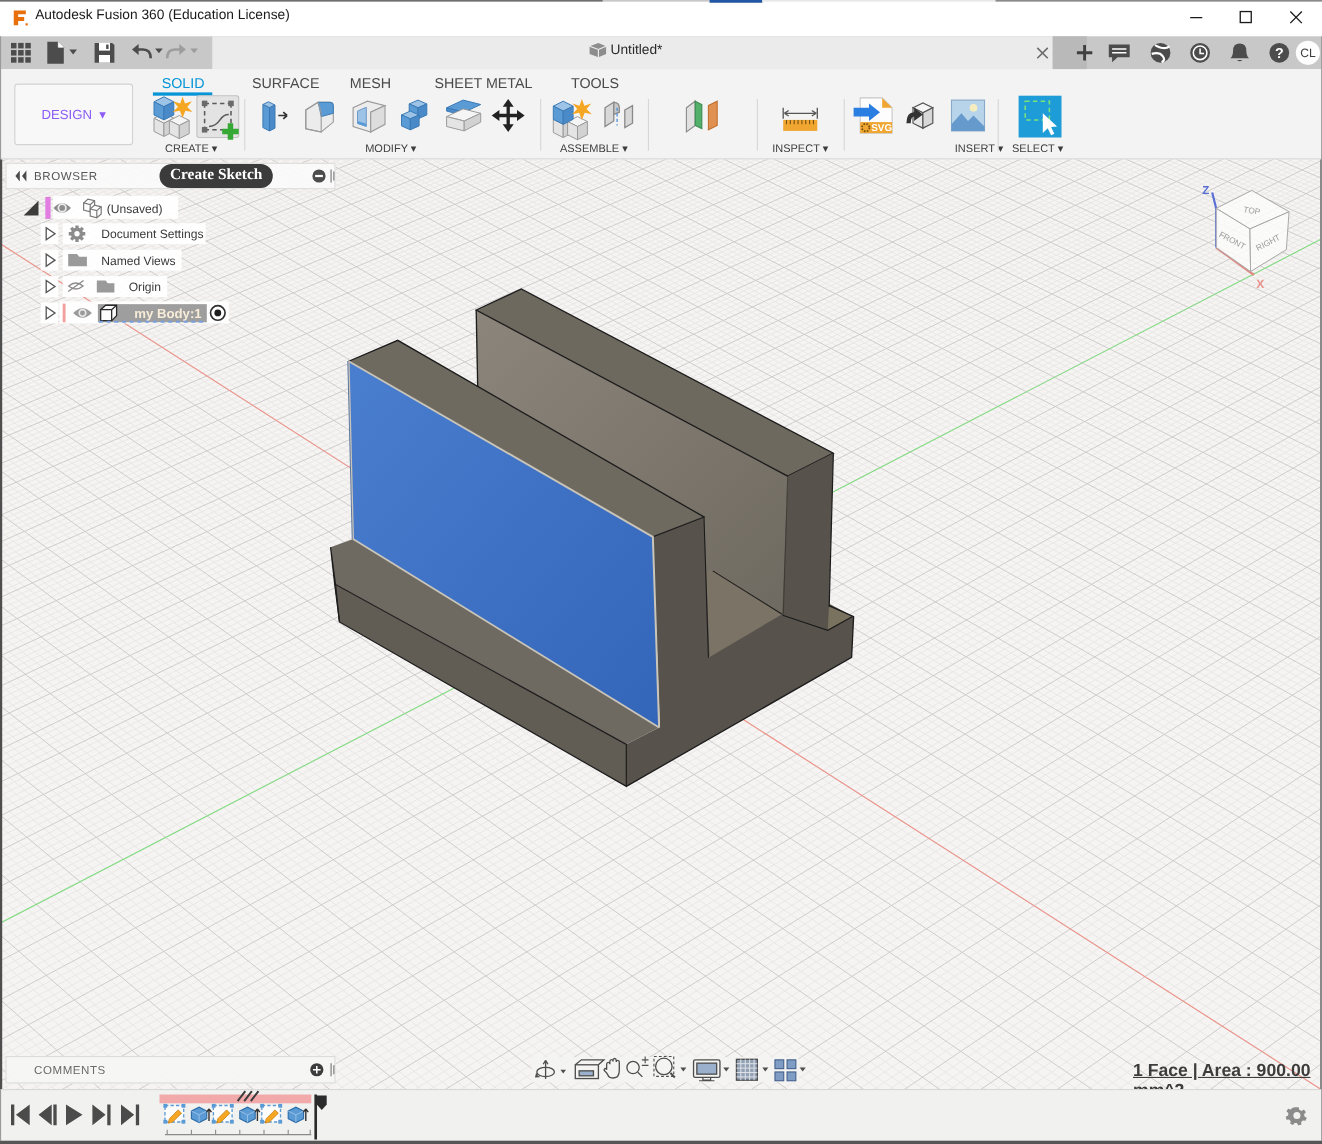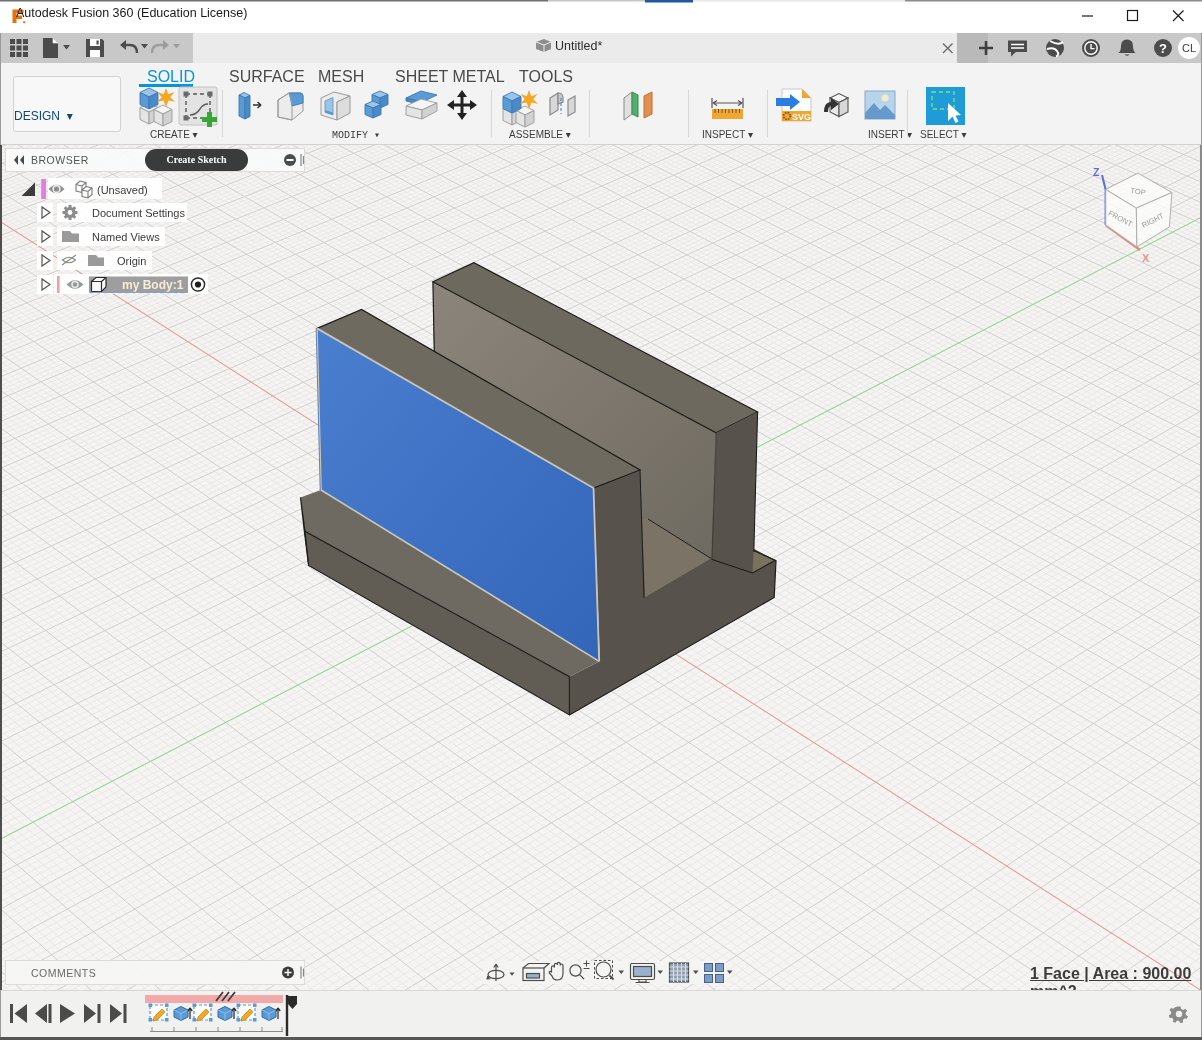--- a/index.html
+++ b/index.html
@@ -1,32 +1,32 @@
 <!DOCTYPE html>
 <html><head>
 <meta charset="utf-8">
 <style>
   html,body{margin:0;padding:0;}
   body{width:1202px;height:1040px;overflow:hidden;position:relative;
        font-family:"Liberation Sans", sans-serif; background:#fff;}
   .abs{position:absolute;}
   
   #titlebar{left:0;top:0;width:1202px;height:33px;background:#ffffff;}
-  #titletext{left:16px;top:6px;font-size:12.5px;color:#1a1a1a;}
+  #titletext{left:32px;top:6px;font-size:12.5px;color:#1a1a1a;}
   
   #toolrow{left:0;top:33px;width:1202px;height:30px;background:#c9c8c8;}
   #tabarea{left:193px;top:33px;width:764px;height:30px;background:#ebebeb;}
   #plusbtn{left:957px;top:33px;width:31px;height:30px;background:#b9b9b9;}
   
   #ribbon{left:0;top:63px;width:1202px;height:82px;background:#f4f3f3;border-bottom:1px solid #d3d1d1;box-sizing:border-box;}
-  .rtab{position:absolute;top:68px;font-size:16px;color:#4a4a4a;}
+  .rtab{position:absolute;top:68px;font-size:13px;color:#4a4a4a;}
   .rlabel{position:absolute;top:129px;font-size:10px;color:#3c3c3c;}
   .rsep{position:absolute;top:90px;height:47px;width:1px;background:#d8d6d6;}
   #designbtn{left:13px;top:76px;width:108px;height:56px;background:#f8f8f8;border:1px solid #d4d2d2;border-radius:3px;box-sizing:border-box;}
-  #designbtn span{position:absolute;left:0;top:20px;width:100%;text-align:left;font-size:12px;color:#0c4a6e;margin-top:12px;}
+  #designbtn span{position:absolute;left:0;top:20px;width:100%;text-align:center;font-size:12px;color:#8b5cf6;}
   
   #canvas{left:0;top:145px;width:1202px;height:845px;}
   
   #bheader{left:5px;top:148px;width:300px;height:24px;background:rgba(250,250,250,.95);border:1px solid #dddcdc;box-sizing:border-box;}
   .trow{position:absolute;background:rgba(255,255,255,.93);}
   
   #comments{left:5px;top:960px;width:300px;height:25px;background:rgba(246,246,245,.96);border:1px solid #dddcdc;box-sizing:border-box;}
   
   #navbar{left:483px;top:961px;width:243px;height:23px;background:rgba(243,243,242,.95);}
   
@@ -124,21 +124,21 @@
 <div class="rtab" style="left:147px;color:#0696d7;">SOLID</div>
 <div class="rtab" style="left:229px;">SURFACE</div>
 <div class="rtab" style="left:318px;text-align:right;">MESH</div>
 <div class="rtab" style="left:395px;">SHEET METAL</div>
 <div class="rtab" style="left:519px;">TOOLS</div>
 <div class="abs" style="left:139px;top:84px;width:54px;height:3px;background:#0696d7;"></div>
 <div class="abs" id="designbtn">
     <span>DESIGN&nbsp;&nbsp;▾</span>
   </div>
 <div class="rlabel" style="left:150px;">CREATE ▾</div>
-<div class="rlabel" style="left:332px;font-family:Liberation Mono, monospace;">MODIFY ▾</div>
+<div class="rlabel" style="left:332px;">MODIFY ▾</div>
 <div class="rlabel" style="left:509px;">ASSEMBLE ▾</div>
 <div class="rlabel" style="left:604px;margin-top:36px;">CONSTRUCT ▾</div>
 <div class="rlabel" style="left:702px;">INSPECT ▾</div>
 <div class="rlabel" style="left:820px;margin-left:48px;">INSERT ▾</div>
 <div class="rlabel" style="left:920px;">SELECT ▾</div>
 <div class="rsep" style="left:222px;"></div>
 <div class="rsep" style="left:491px;"></div>
 <div class="rsep" style="left:589px;"></div>
 <div class="rsep" style="left:688px;"></div>
 <div class="rsep" style="left:767px;"></div>
@@ -364,21 +364,21 @@
 </svg>
 
 <div class="abs" id="bheader"></div>
 <svg class="abs" style="left:5px;top:148px" width="300" height="24" viewBox="0 0 300 24">
   <path d="M13 7 L9 12 L13 17 Z M19 7 L15 12 L19 17 Z" fill="#4c4c4c"></path>
   <text x="26" y="16" font-size="10.5" fill="#555" letter-spacing="0.5">BROWSER</text>
   <circle cx="285" cy="12" r="6" fill="#4c4c4c"></circle>
   <rect x="281.5" y="11" width="7" height="2" fill="#fff"></rect>
   <path d="M296 6 L296 18 M298.5 8 L298.5 16" stroke="#888" stroke-width="1.2"></path>
 </svg>
-<div class="abs" style="left:145px;top:149px;width:103px;height:22px;background:#3b3b3b;border-radius:11px;color:#fff;font-family:'Liberation Serif',serif;font-weight:bold;font-size:10px;text-align:center;line-height:21px;">Create Sketch</div>
+<div class="abs" style="left:145px;top:149px;width:103px;height:22px;background:#3b3b3b;border-radius:11px;color:#fff;font-family:'Liberation Serif',serif;font-weight:bold;font-size:14px;text-align:center;line-height:21px;">Create Sketch</div>
 
 <div class="trow" style="left:48px;top:178px;width:114px;height:21px;"></div>
 <div class="trow" style="left:37px;top:203px;width:16px;height:19px;"></div>
 <div class="trow" style="left:57px;top:203px;width:130px;height:19px;"></div>
 <div class="trow" style="left:37px;top:227px;width:16px;height:19px;"></div>
 <div class="trow" style="left:57px;top:227px;width:108px;height:19px;"></div>
 <div class="trow" style="left:37px;top:251px;width:16px;height:19px;"></div>
 <div class="trow" style="left:57px;top:251px;width:95px;height:19px;"></div>
 <div class="trow" style="left:37px;top:275px;width:16px;height:19px;"></div>
 <div class="trow" style="left:54px;top:274px;width:154px;height:20px;"></div>

